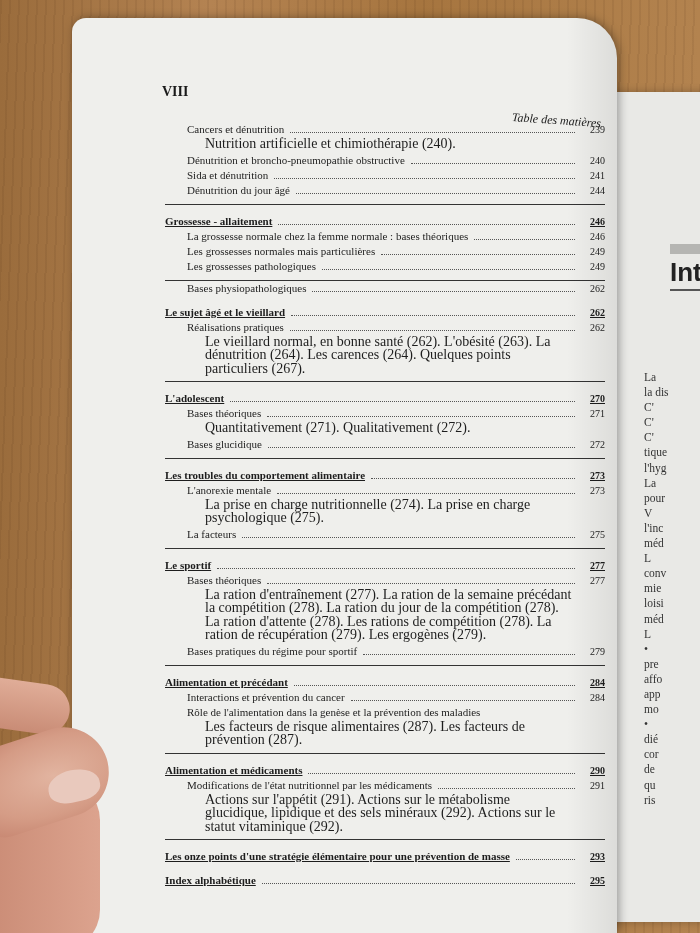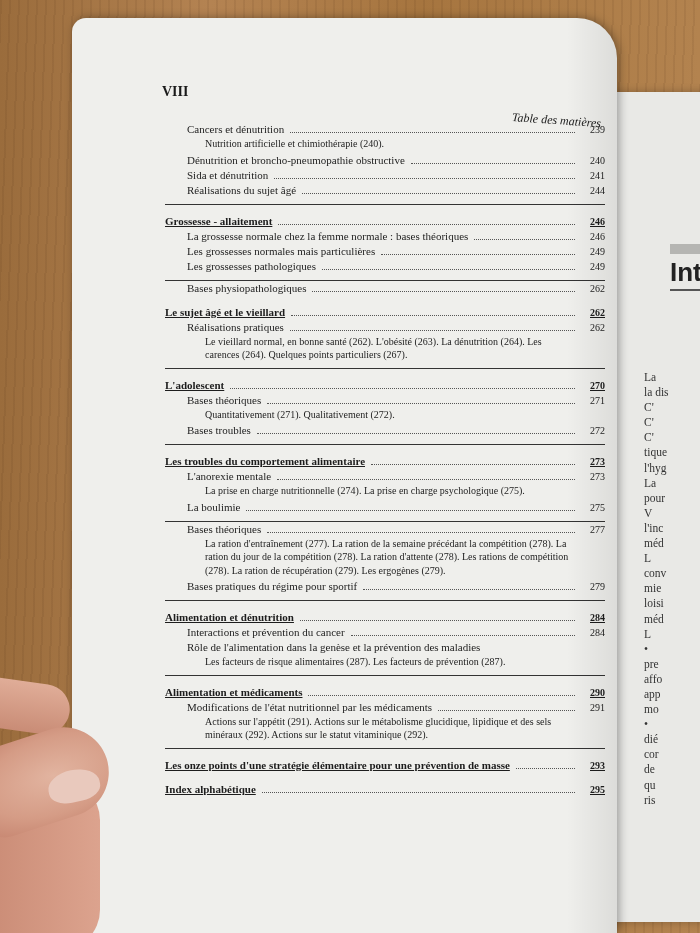--- a/index.html
+++ b/index.html
@@ -58,21 +58,21 @@
       color: #1d1d1d; font-size: 11px; line-height: 15px; margin-left: 13px;
     }
     .entry { display: flex; align-items: baseline; position: relative; }
     .entry .label { white-space: nowrap; }
     .entry .dots {
       flex: 1; border-bottom: 1px dotted #555; margin: 0 8px 3px 6px; min-width: 10px;
     }
     .entry .pg { width: 22px; text-align: right; font-size: 10px; }
     .lvl0 { font-weight: bold; margin-top: 9px; text-decoration: underline; }
     .lvl1 { padding-left: 22px; }
-    .lvl2 { padding-left: 40px; padding-right: 30px; font-size: 10px; line-height: 13.5px; margin-bottom: 2px; }
+    .lvl2 { padding-left: 40px; padding-right: 30px; font-size: 14px; line-height: 13.5px; margin-bottom: 2px; }
     .section-rule { height: 1px; background: #333; margin: 6px 0 0 0; width: 440px; }
     
     .thumb {
       position: absolute; left: -30px; top: 735px; width: 140px; height: 90px;
       background: radial-gradient(ellipse at 60% 50%, #e2b4a0 0%, #d59c86 60%, #c4826d 100%);
       border-radius: 40px 50px 50px 30px;
       transform: rotate(-18deg);
     }
     .finger {
       position: absolute; left: -40px; top: 680px; width: 110px; height: 50px;
@@ -147,21 +147,21 @@
         <span class="label">Dénutrition et broncho-pneumopathie obstructive</span>
         <span class="dots"></span>
         <span class="pg">240</span>
       </div>
       <div class="entry lvl1">
         <span class="label">Sida et dénutrition</span>
         <span class="dots"></span>
         <span class="pg">241</span>
       </div>
       <div class="entry lvl1">
-        <span class="label">Réalisations du sujet âgé</span>
+        <span class="label">Dénutrition du jour âgé</span>
         <span class="dots"></span>
         <span class="pg">244</span>
       </div>
       <div class="section-rule"></div>
       <div class="entry lvl0">
         <span class="label">Grossesse - allaitement</span>
         <span class="dots"></span>
         <span class="pg">246</span>
       </div>
       <div class="entry lvl1">
@@ -202,56 +202,61 @@
         <span class="dots"></span>
         <span class="pg">270</span>
       </div>
       <div class="entry lvl1">
         <span class="label">Bases théoriques</span>
         <span class="dots"></span>
         <span class="pg">271</span>
       </div>
       <div class="lvl2">Quantitativement (271). Qualitativement (272).</div>
       <div class="entry lvl1">
-        <span class="label">Bases troubles</span>
+        <span class="label">Bases glucidique</span>
         <span class="dots"></span>
         <span class="pg">272</span>
       </div>
       <div class="section-rule"></div>
       <div class="entry lvl0">
         <span class="label">Les troubles du comportement alimentaire</span>
         <span class="dots"></span>
         <span class="pg">273</span>
       </div>
       <div class="entry lvl1">
         <span class="label">L'anorexie mentale</span>
         <span class="dots"></span>
         <span class="pg">273</span>
       </div>
       <div class="lvl2">La prise en charge nutritionnelle (274). La prise en charge psychologique (275).</div>
       <div class="entry lvl1">
-        <span class="label">La boulimie</span>
+        <span class="label">La facteurs</span>
         <span class="dots"></span>
         <span class="pg">275</span>
       </div>
       <div class="section-rule"></div>
+      <div class="entry lvl0">
+        <span class="label">Le sportif</span>
+        <span class="dots"></span>
+        <span class="pg">277</span>
+      </div>
       <div class="entry lvl1">
         <span class="label">Bases théoriques</span>
         <span class="dots"></span>
         <span class="pg">277</span>
       </div>
       <div class="lvl2">La ration d'entraînement (277). La ration de la semaine précédant la compétition (278). La ration du jour de la compétition (278). La ration d'attente (278). Les rations de compétition (278). La ration de récupération (279). Les ergogènes (279).</div>
       <div class="entry lvl1">
         <span class="label">Bases pratiques du régime pour sportif</span>
         <span class="dots"></span>
         <span class="pg">279</span>
       </div>
       <div class="section-rule"></div>
       <div class="entry lvl0">
-        <span class="label">Alimentation et dénutrition</span>
+        <span class="label">Alimentation et précédant</span>
         <span class="dots"></span>
         <span class="pg">284</span>
       </div>
       <div class="entry lvl1">
         <span class="label">Interactions et prévention du cancer</span>
         <span class="dots"></span>
         <span class="pg">284</span>
       </div>
       <div class="lvl1">Rôle de l'alimentation dans la genèse et la prévention des maladies</div>
       <div class="lvl2">Les facteurs de risque alimentaires (287). Les facteurs de prévention (287).</div>

